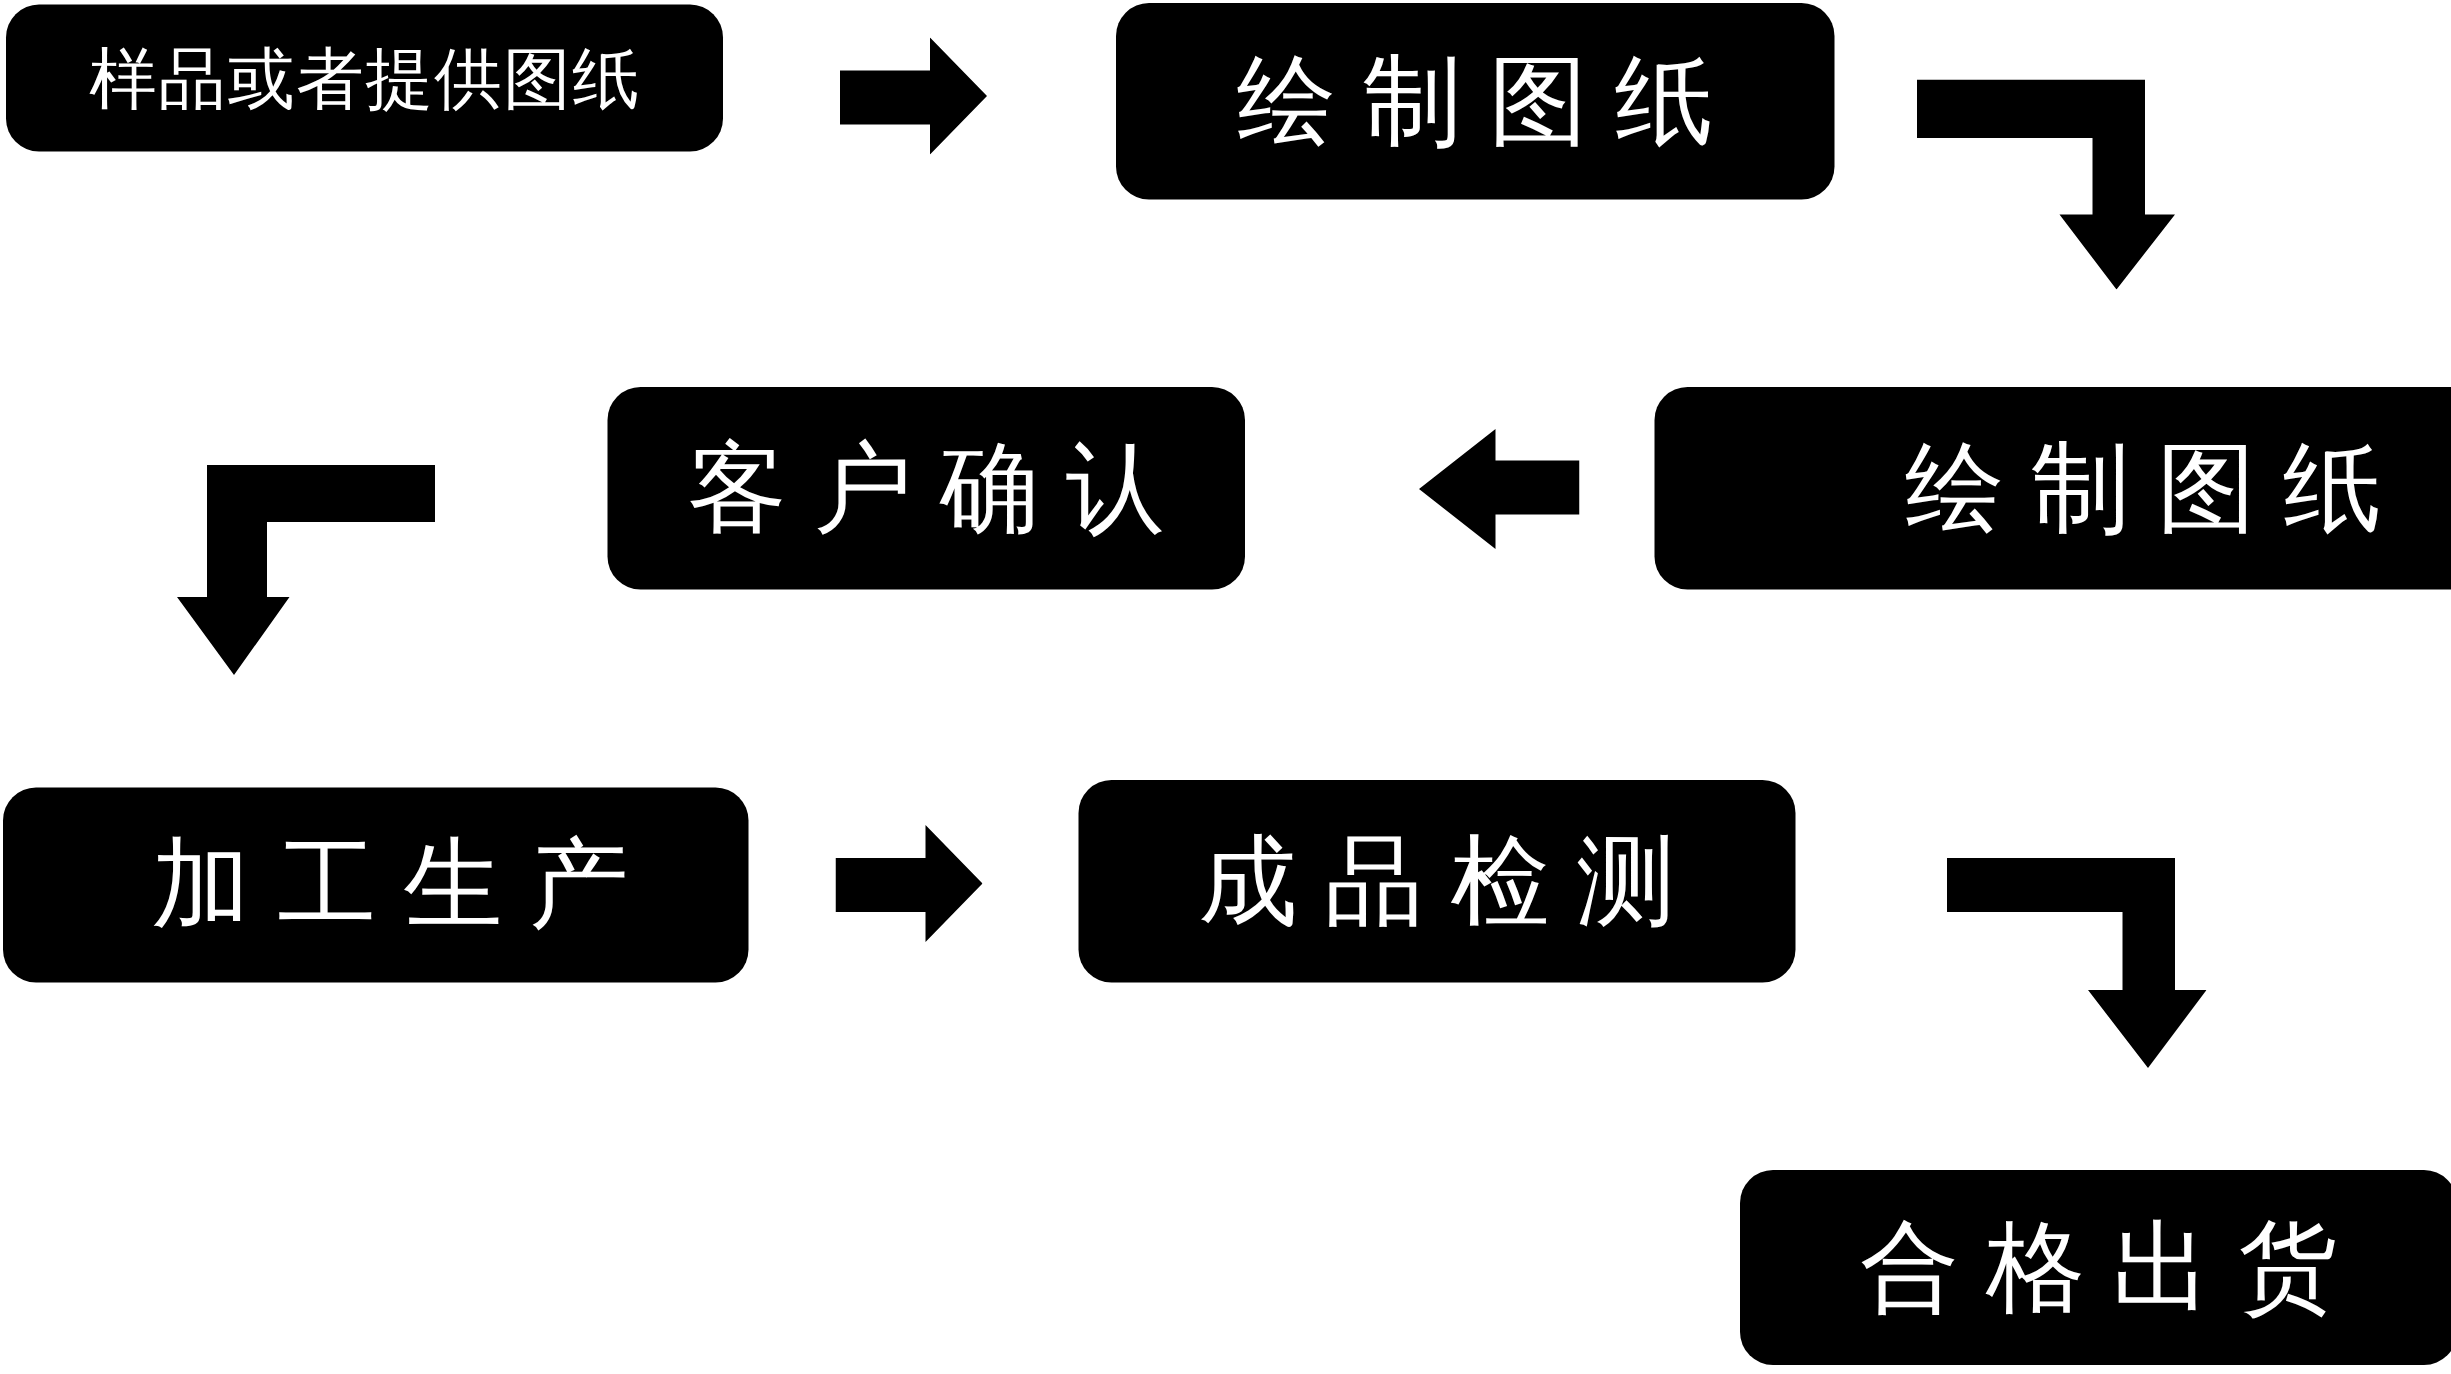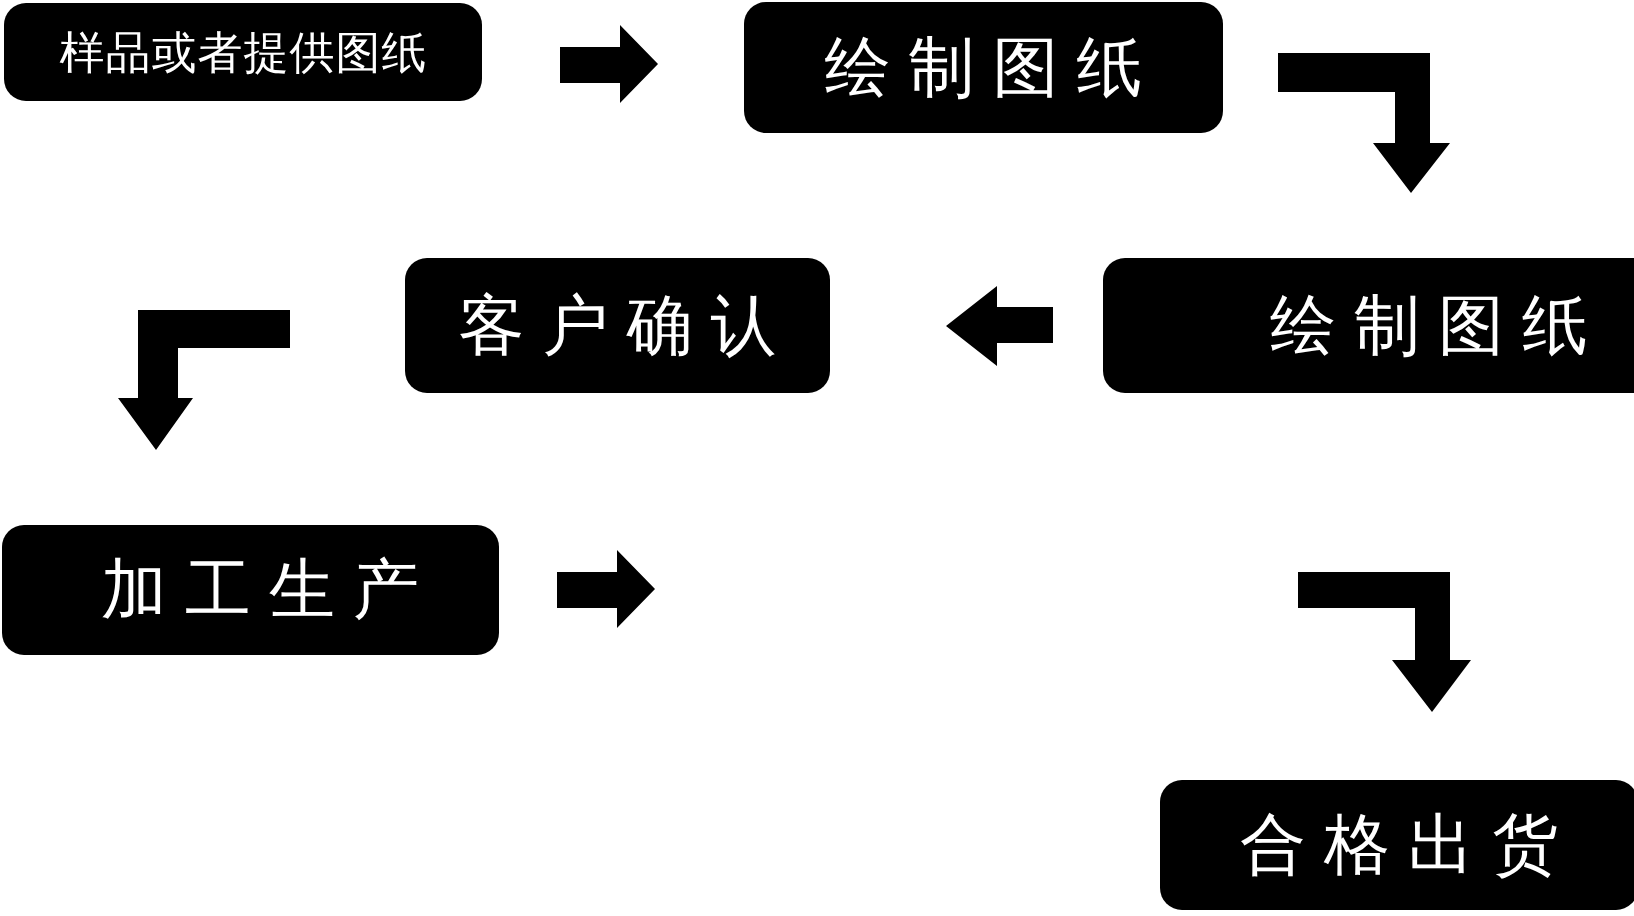--- a/index.html
+++ b/index.html
@@ -86,20 +86,23 @@
   </svg>
 
   <div class="node n5">
     <span class="lbl">加工生产</span>
   </div>
 
   <svg class="arrow a3" width="98" height="78" viewBox="0 0 98 78">
     <polygon points="0,22 60,22 60,0 98,39 60,78 60,58 0,58" fill="#000000"></polygon>
   </svg>
 
+  <div class="node n6">
+    <span class="lbl">成品检测</span>
+  </div>
 
   <svg class="arrow e3" width="173" height="140" viewBox="0 0 173 140">
     <polygon points="0,0 152,0 152,88 173,88 134,140 94,88 117,88 117,36 0,36" fill="#000000"></polygon>
   </svg>
 
   <div class="node n7">
     <span class="lbl">合格出货</span>
   </div>
 
 </div>

